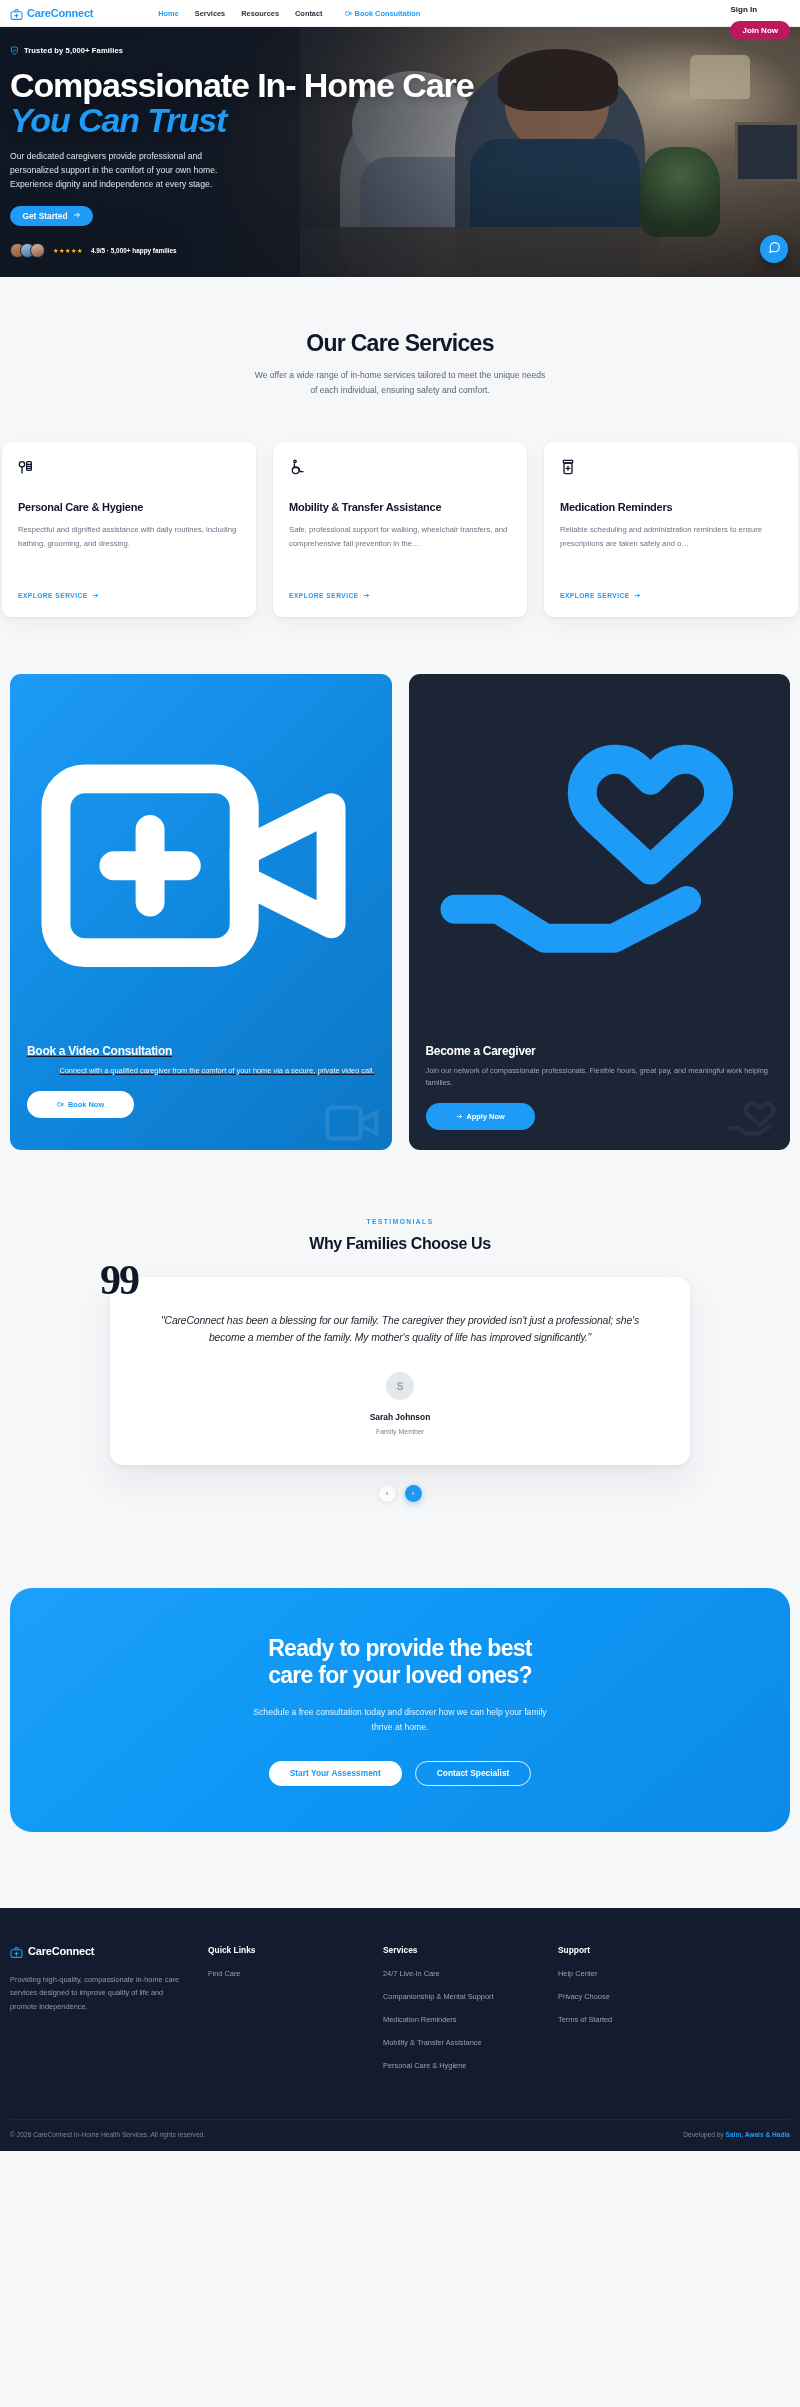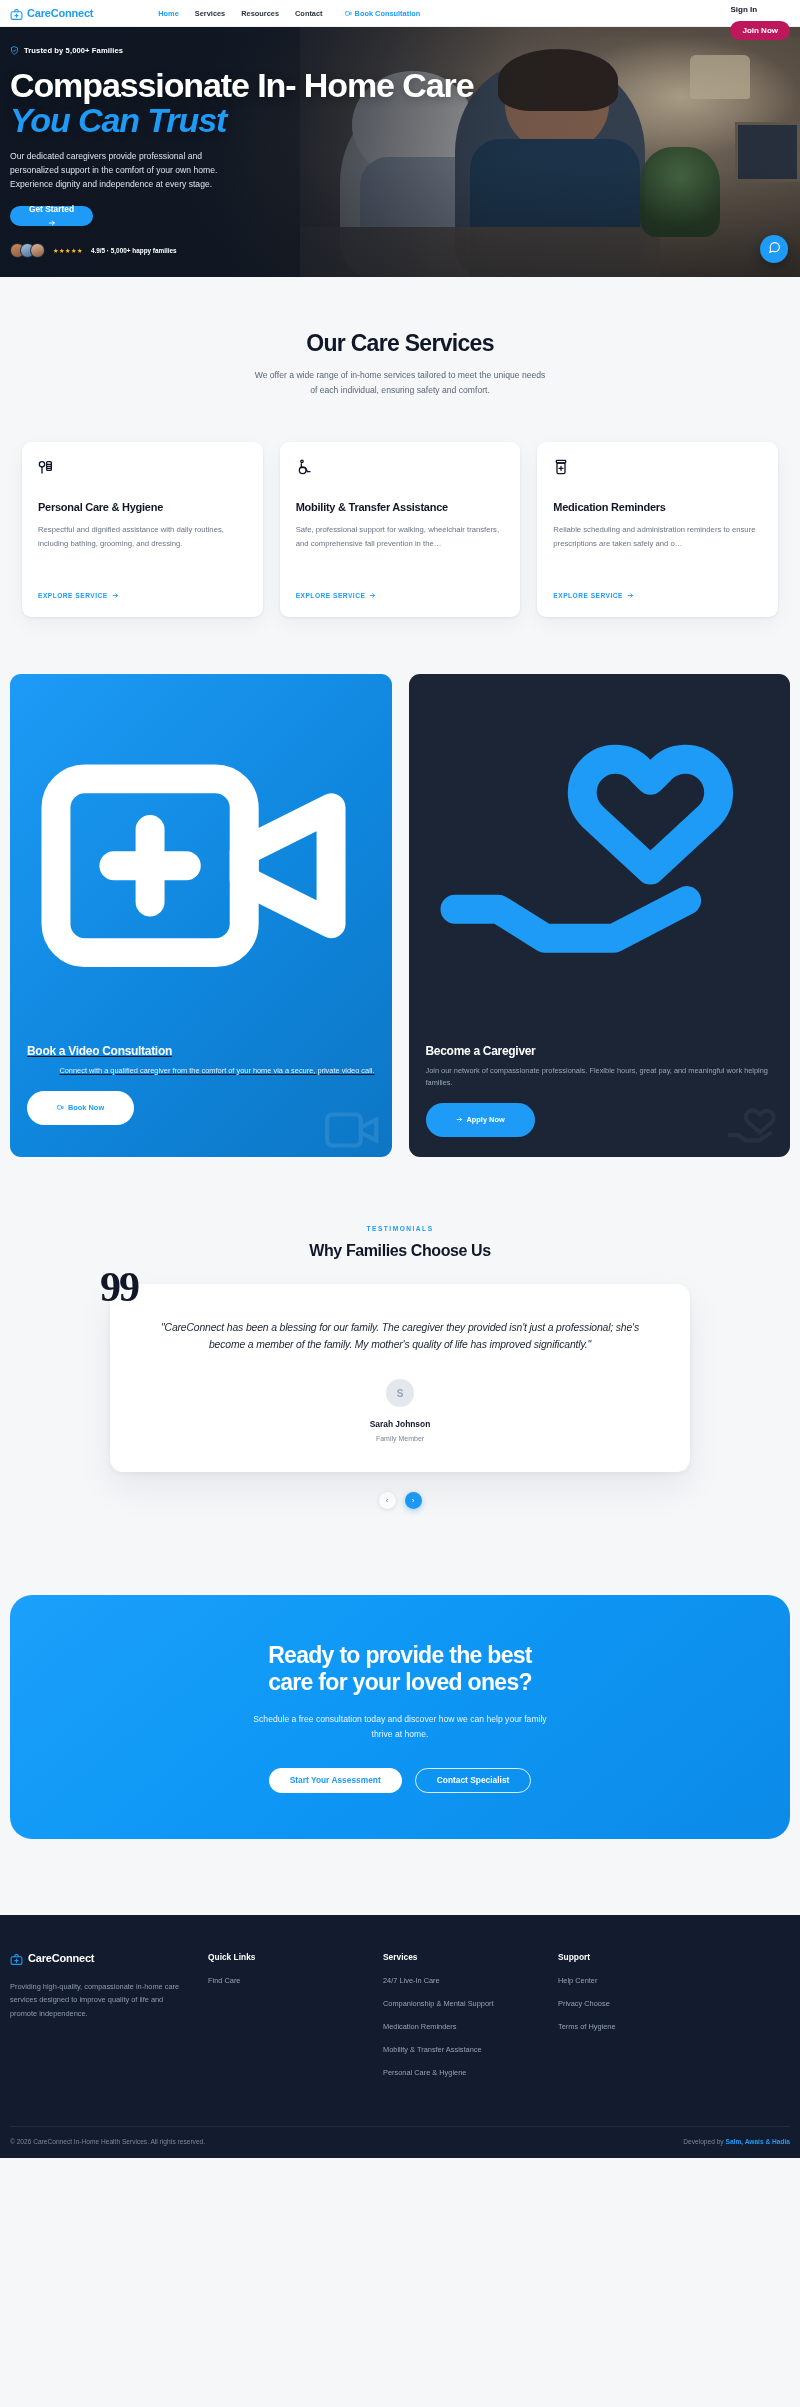--- a/index.html
+++ b/index.html
@@ -53,38 +53,38 @@
   .hero-h1{
     font-size:34px;line-height:1.04;font-weight:800;color:#fff;letter-spacing:-1.1px;
     text-shadow:0 2px 10px rgba(0,0,0,.35);
   }
   .hero-h1 .accent{color:#1d9bf6;font-style:italic;display:block;}
   .hero-sub{
     margin-top:12px;font-size:8.6px;line-height:1.62;color:#dfe5ec;max-width:215px;font-weight:400;
   }
   .get-started{
     margin-top:14px;width:83px;height:20px;border:none;border-radius:999px;background:#1d9bf6;
-    color:#fff;font-size:8.4px;font-weight:700;display:flex;align-items:center;justify-content:center;gap:5px;cursor:pointer;flex-direction:column;
+    color:#fff;font-size:8.4px;font-weight:700;display:flex;align-items:center;justify-content:center;gap:5px;cursor:pointer;
   }
   .rating-row{margin-top:17px;display:flex;align-items:center;gap:8px;}
   .avatars{display:flex;}
   .av{width:15px;height:15px;border-radius:50%;border:1.4px solid #1a2738;margin-left:-5px;overflow:hidden;position:relative;}
   .av:first-child{margin-left:0;}
   .stars{display:flex;gap:.6px;}
   .stars svg{width:5.5px;height:5.5px;color:#f5b323;}
   .rating-txt{font-size:6.4px;font-weight:700;color:#ffffff;white-space:nowrap;}
   .chat-bubble{
     position:absolute;right:12px;bottom:14px;width:28px;height:28px;border-radius:50%;
     background:#1d9bf6;display:flex;align-items:center;justify-content:center;cursor:pointer;
     box-shadow:0 4px 12px rgba(0,0,0,.3);
   }
   .chat-bubble svg{width:13px;height:13px;color:#fff;}
 
   
-  .services{background:#f6f7f9;padding:53px 22px 0;}
+  .services{background:#f6f7f9;padding:53px 2px 0;}
   .sec-title{font-size:23px;font-weight:800;text-align:center;color:#101729;letter-spacing:-.7px;}
   .sec-sub{
     margin:11px auto 0;text-align:center;font-size:8.6px;line-height:1.7;color:#5a6575;max-width:300px;
   }
   .svc-grid{display:flex;gap:17px;margin-top:45px;}
   .svc-card{
     flex:1;background:#fff;border-radius:9px;padding:17px 16px 18px;
     box-shadow:0 1px 3px rgba(16,23,41,.07), 0 7px 20px rgba(16,23,41,.045);
     min-height:175px;display:flex;flex-direction:column;
   }
@@ -102,21 +102,21 @@
   .promo-ghost svg{width:62px;height:62px;color:#ffffff;}
   .promo.dark .promo-ghost{opacity:.05;}
   .promo-icon{width:15px;height:15px;margin-bottom:14px;position:relative;z-index:2;}
   .promo.blue .promo-icon{color:#ffffff;}
   .promo.dark .promo-icon{color:#1d9bf6;}
   .promo-title{font-size:12px;font-weight:800;color:#fff;letter-spacing:-.3px;position:relative;z-index:2;}
   .promo-desc{margin-top:7px;font-size:7.4px;line-height:1.62;position:relative;z-index:2;}
   .promo.blue .promo-desc{color:#e3f2fe;text-align:right;}
   .promo.dark .promo-desc{color:#9aa6b7;}
   .promo-btn{
-    margin-top:14px;border:none;border-radius:999px;height:34px;padding:0 30px;
+    margin-top:14px;border:none;border-radius:999px;height:27px;padding:0 30px;
     display:inline-flex;align-items:center;gap:4px;font-size:7.4px;font-weight:700;cursor:pointer;position:relative;z-index:2;
   }
   .promo-btn.white{background:#fff;color:#1d9bf6;}
   .promo-btn.blue{background:#1d9bf6;color:#fff;}
   .promo-btn svg{width:7px;height:7px;}
 
   
   .testi{padding:68px 10px 0;}
   .eyebrow{text-align:center;font-size:6.6px;font-weight:800;letter-spacing:1.5px;color:#1d9bf6;}
   .testi-title{text-align:center;margin-top:10px;font-size:16px;font-weight:700;color:#101729;letter-spacing:-.4px;}
@@ -486,21 +486,21 @@
         <div class="f-link">Companionship &amp; Mental Support</div>
         <div class="f-link">Medication Reminders</div>
         <div class="f-link">Mobility &amp; Transfer Assistance</div>
         <div class="f-link">Personal Care &amp; Hygiene</div>
       </div>
 
       <div class="f-col">
         <div class="f-head">Support</div>
         <div class="f-link">Help Center</div>
         <div class="f-link">Privacy Choose</div>
-        <div class="f-link">Terms of Hygiene</div>
+        <div class="f-link">Terms of Started</div>
       </div>
 
     </div>
 
     <div class="f-bottom">
       <span class="f-copy">© 2026 CareConnect In-Home Health Services. All rights reserved.</span>
       <span class="f-dev">
         <span>Developed by </span><b>Salm, Awais &amp; Hadia</b>
       </span>
     </div>

